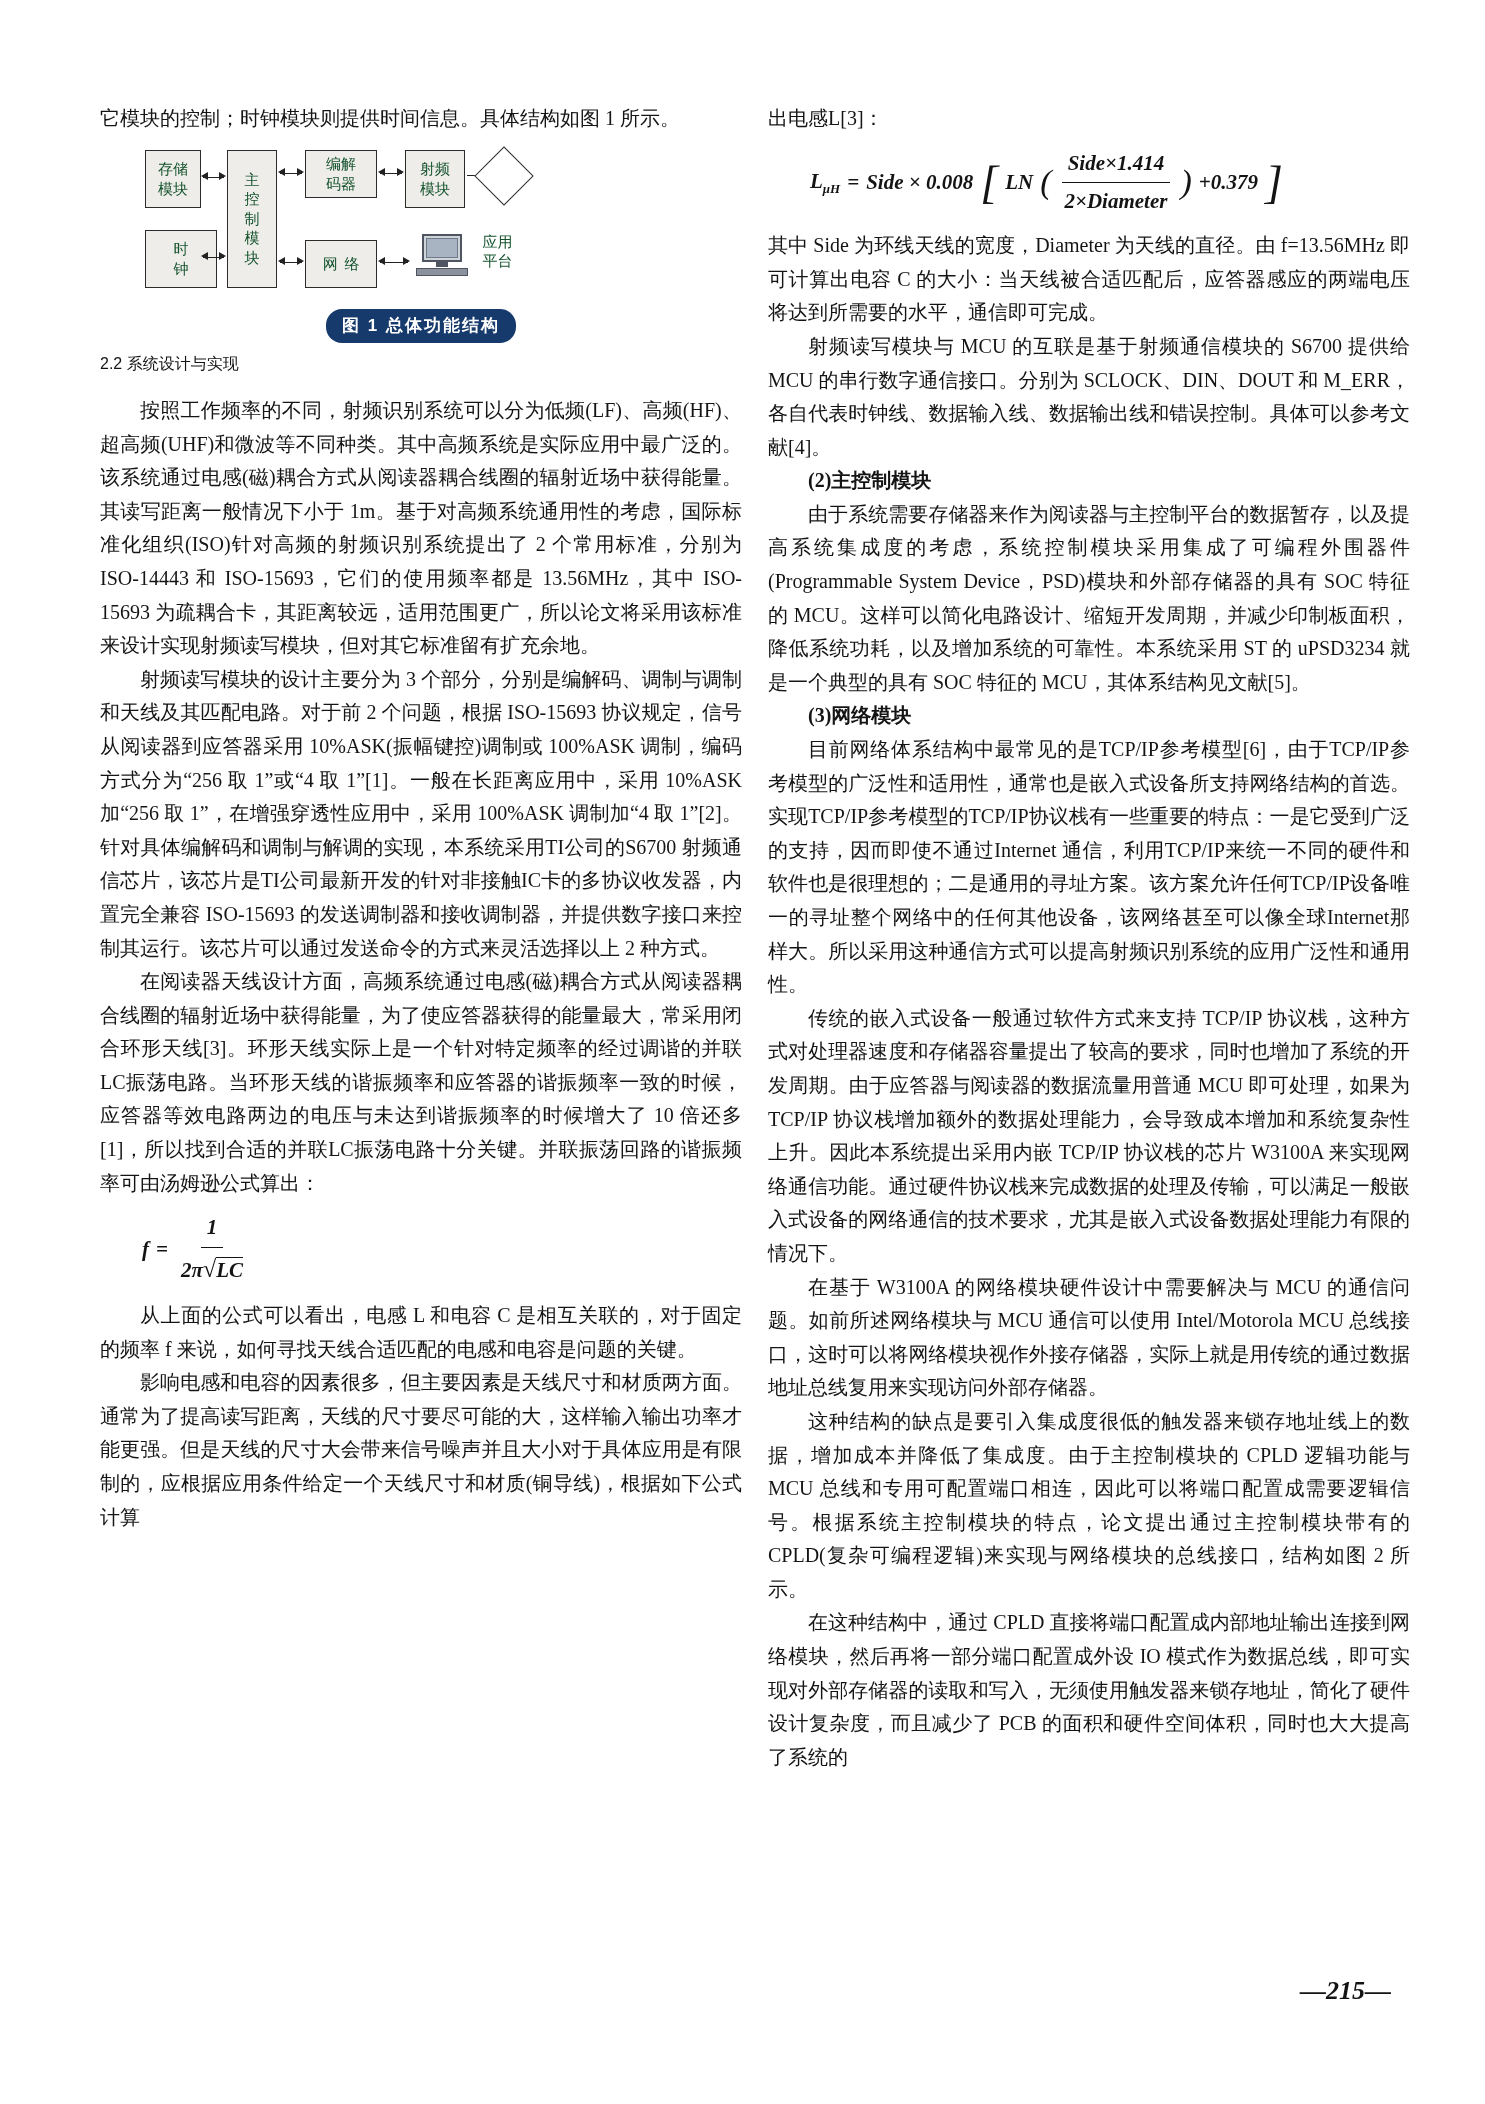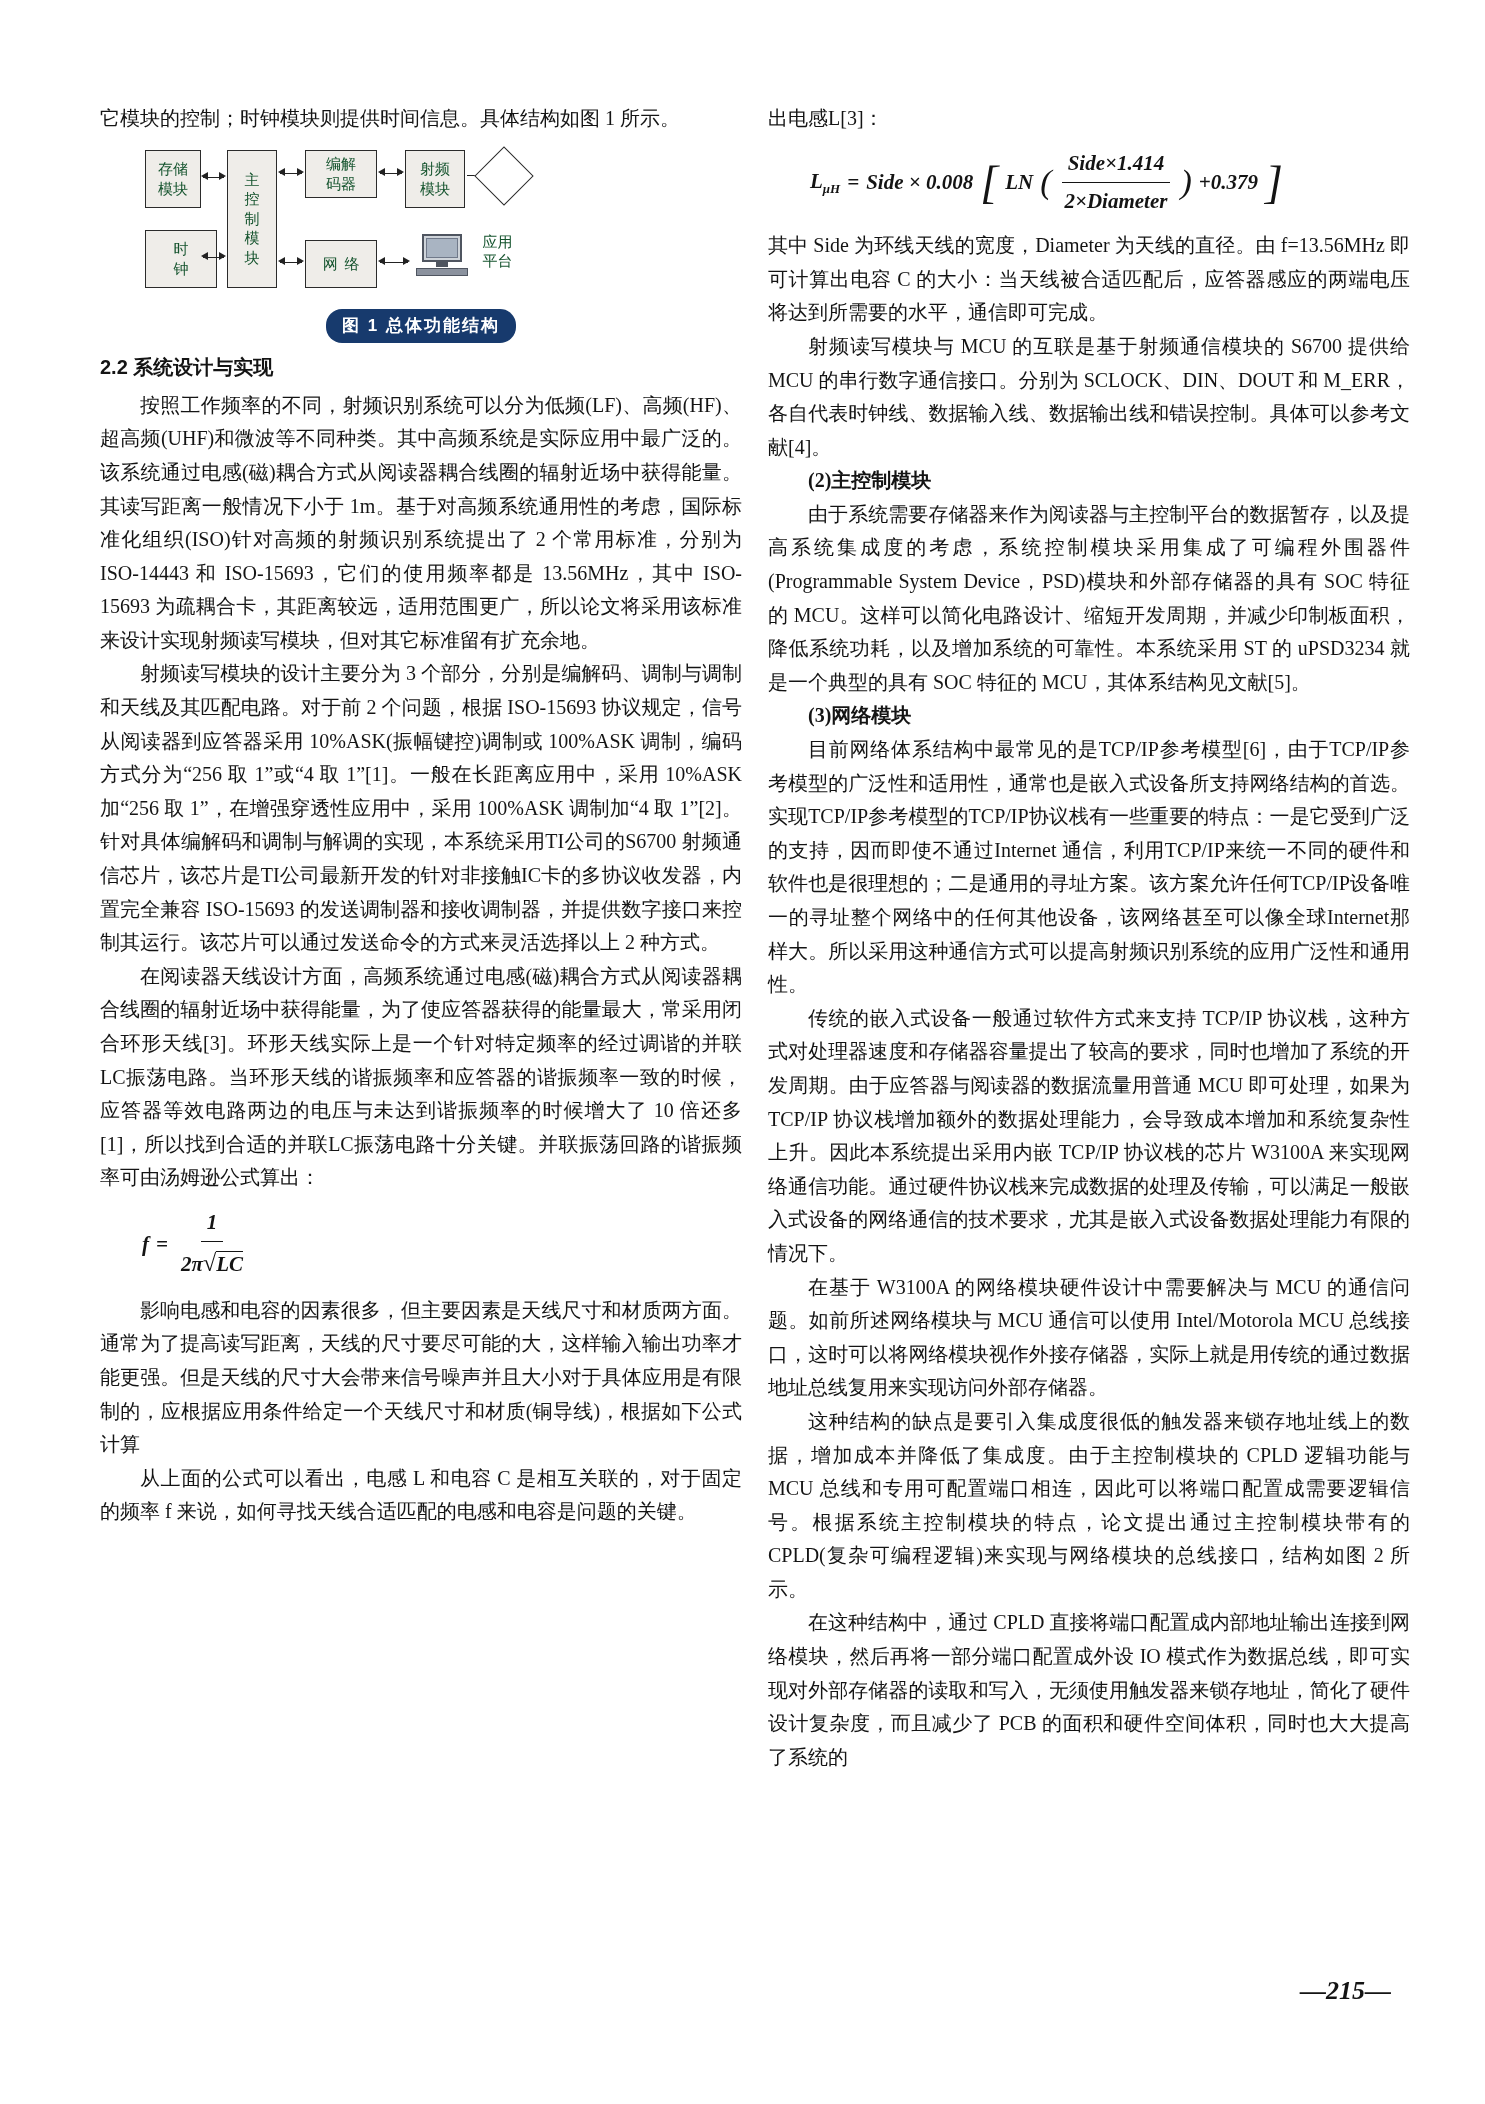--- a/index.html
+++ b/index.html
@@ -7,21 +7,21 @@
     position:relative; width:1485px; height:2104px; margin:0 auto;
     background:#ffffff; overflow:hidden;
     font-family:"Liberation Serif","DejaVu Serif",serif; color:#141414;
   }
   .content { position:absolute; left:100px; top:102px; width:1310px; display:flex; gap:26px; }
   .col { width:642px; font-size:20px; line-height:1.68; text-align:justify; }
   p.para { margin:0; }
   .indent { text-indent:2em; }
   .heading {
     font-family:"Liberation Sans","DejaVu Sans",sans-serif;
-    font-weight:bold; font-size:20px; margin:6px 0 4px;
+    font-weight:normal; font-size:16px; margin:6px 0 16px;
   }
   .subheading { font-weight:bold; text-indent:2em; margin:2px 0; }
 
   
   .figure { margin:10px 0 8px; }
   .diagram {
     position:relative; width:560px; height:152px; margin:0 auto;
     font-family:"Liberation Sans","DejaVu Sans",sans-serif; font-size:15px; color:#14532d;
   }
   .dbox {
@@ -141,22 +141,22 @@
 
       <div class="formula-block">
         <span>f</span>
         <span>=</span>
         <span class="frac">
           <span class="frac-num">1</span>
           <span class="frac-den"><span>2π</span><span class="sqrt-sign">√</span><span class="sqrt-arg">LC</span></span>
         </span>
       </div>
 
+      <p class="para indent">从上面的公式可以看出，电感 L 和电容 C 是相互关联的，对于固定的频率 f 来说，如何寻找天线合适匹配的电感和电容是问题的关键。</p>
       <p class="para indent">影响电感和电容的因素很多，但主要因素是天线尺寸和材质两方面。通常为了提高读写距离，天线的尺寸要尽可能的大，这样输入输出功率才能更强。但是天线的尺寸大会带来信号噪声并且大小对于具体应用是有限制的，应根据应用条件给定一个天线尺寸和材质(铜导线)，根据如下公式计算</p>
-      <p class="para indent">从上面的公式可以看出，电感 L 和电容 C 是相互关联的，对于固定的频率 f 来说，如何寻找天线合适匹配的电感和电容是问题的关键。</p>
     </div>
 
     <div class="col">
       <p class="para">出电感L[3]：</p>
 
       <div class="formula-block">
         <span><span>L</span><sub class="f-sub">μH</sub></span>
         <span>=</span>
         <span>Side × 0.008</span>
         <span class="bracket">[</span>

